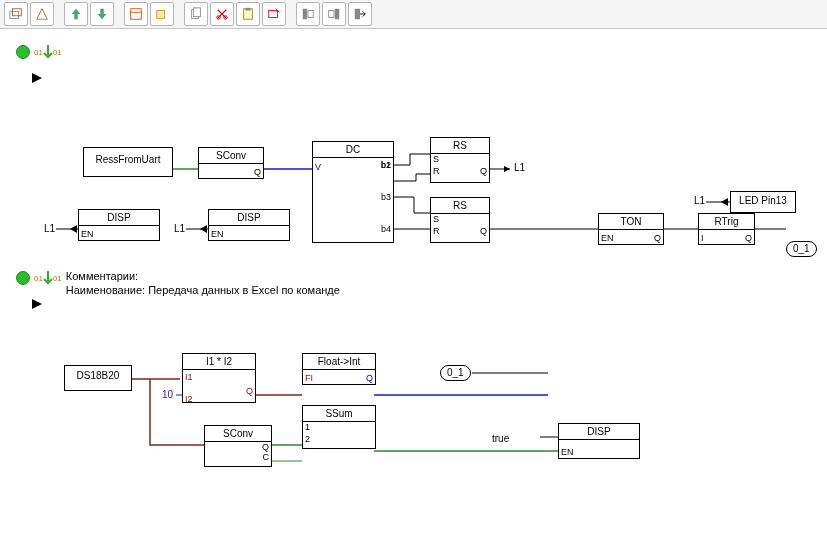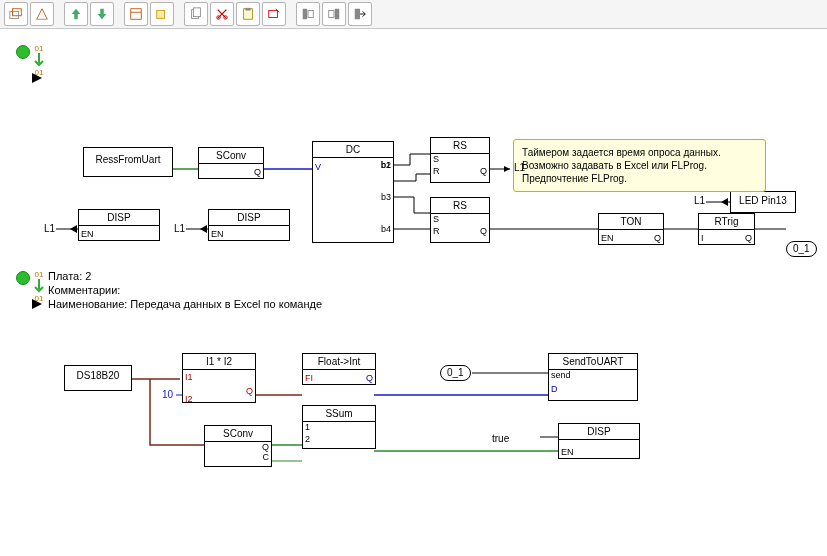--- a/index.html
+++ b/index.html
@@ -5,21 +5,21 @@
 html,body{margin:0;padding:0;font-family:Tahoma,Arial,sans-serif;font-size:11px;color:#000;background:#fff}
 body{width:827px;height:556px;overflow:hidden}
 .toolbar{height:28px;border-bottom:1px solid #c9c9c9;background:#f5f5f5;display:flex;align-items:center;padding:0 4px;gap:2px}
 .tb-btn{width:22px;height:22px;border:1px solid #b5b5b5;background:#fff;display:flex;align-items:center;justify-content:center;border-radius:2px;cursor:pointer}
 .tb-btn svg{width:14px;height:14px}
 .sep{width:6px}
 .canvas{position:relative;width:827px;height:528px;background:#fff}
 .abs{position:absolute}
 .board-hdr{display:flex;align-items:flex-start;gap:4px}
 .dot{width:12px;height:12px;border-radius:50%;background:#2bbd2b;border:1px solid #1a8a1a;margin-top:2px}
-.downarrow{display:flex;flex-direction:column;align-items:center;margin-top:2px}
+.downarrow{display:flex;align-items:center;margin-top:2px}
 .downarrow svg{width:10px;height:16px}
 .smol{font-size:8px;color:#c07000;line-height:8px}
 .playhead{position:absolute;left:32px}
 .hdr-lines{font-size:11px;line-height:14px;color:#000}
 .block{position:absolute;border:1px solid #000;background:#fff;font-size:10px}
 .block .title{border-bottom:1px solid #000;text-align:center;padding:2px 4px;white-space:nowrap}
 .port-l{position:absolute;left:2px;font-size:9px;color:#000}
 .port-r{position:absolute;right:2px;font-size:9px;color:#000}
 .port-l.red,.port-r.red{color:#b00000}
 .port-l.blue,.port-r.blue{color:#0000b0}
@@ -201,46 +201,40 @@
 </div>
 <div class="block" style="left:698px;top:184px;width:55px;height:30px">
   <div class="title">RTrig</div>
   <span class="port-l" style="bottom:1px">I</span>
   <span class="port-r" style="bottom:1px">Q</span>
 </div>
 <div class="block" style="left:730px;top:162px;width:64px;height:20px">
   <div class="title" style="border:none;padding:3px 0">LED Pin13</div>
 </div>
 
-<div class="note" style="left:513px;top:110px;width:235px">
-  <div>Таймером задается время опроса данных.</div>
-  <div>Возможно задавать в Excel или FLProg.</div>
-  <div>Предпочтение FLProg.</div>
-</div>
 
 <span class="tag" style="left:514px;top:133px">L1</span>
 <span class="tag" style="left:44px;top:194px">L1</span>
 <div class="arrow-l" style="left:70px;top:196px"></div>
 <span class="tag" style="left:174px;top:194px">L1</span>
 <div class="arrow-l" style="left:200px;top:196px"></div>
 <span class="tag" style="left:694px;top:166px">L1</span>
 <div class="arrow-l" style="left:721px;top:169px"></div>
 <span class="pill" style="left:786px;top:212px">0_1</span>
 
 <div class="abs board-hdr" style="left:16px;top:240px">
   <div class="dot"></div>
   <div class="downarrow">
     <span class="smol">01</span>
     <svg viewBox="0 0 10 16">
           <path d="M5 0v10M1 8l4 4 4-4" stroke="#3a3" fill="none" stroke-width="2"></path>
         </svg>
     <span class="smol">01</span>
   </div>
   <div class="hdr-lines">
-    <div>Плата: 2</div>
     <div>Комментарии:</div>
     <div>Наименование: Передача данных в Excel по команде</div>
   </div>
 </div>
 <div class="abs playhead" style="top:270px">
   <svg width="10" height="10" viewBox="0 0 10 10">
         <path d="M0 0 10 5 0 10z" fill="#000"></path>
       </svg>
 </div>
 
@@ -272,25 +266,20 @@
   <div class="title">I1 * I2</div>
   <span class="port-l red" style="top:18px">I1</span>
   <span class="port-l red" style="top:40px">I2</span>
   <span class="port-r red" style="top:32px">Q</span>
 </div>
 <div class="block" style="left:302px;top:324px;width:72px;height:30px">
   <div class="title">Float-&gt;Int</div>
   <span class="port-l red" style="bottom:1px">FI</span>
   <span class="port-r blue" style="bottom:1px">Q</span>
 </div>
-<div class="block" style="left:548px;top:324px;width:88px;height:46px">
-  <div class="title">SendToUART</div>
-  <span class="port-l" style="top:16px">send</span>
-  <span class="port-l blue" style="top:30px">D</span>
-</div>
 <div class="block" style="left:204px;top:396px;width:66px;height:40px">
   <div class="title">SConv</div>
   <span class="port-r" style="top:16px">Q</span>
   <span class="port-r" style="top:26px">C</span>
 </div>
 <div class="block" style="left:302px;top:376px;width:72px;height:42px">
   <div class="title">SSum</div>
   <span class="port-l" style="top:16px">1</span>
   <span class="port-l" style="top:28px">2</span>
 </div>

